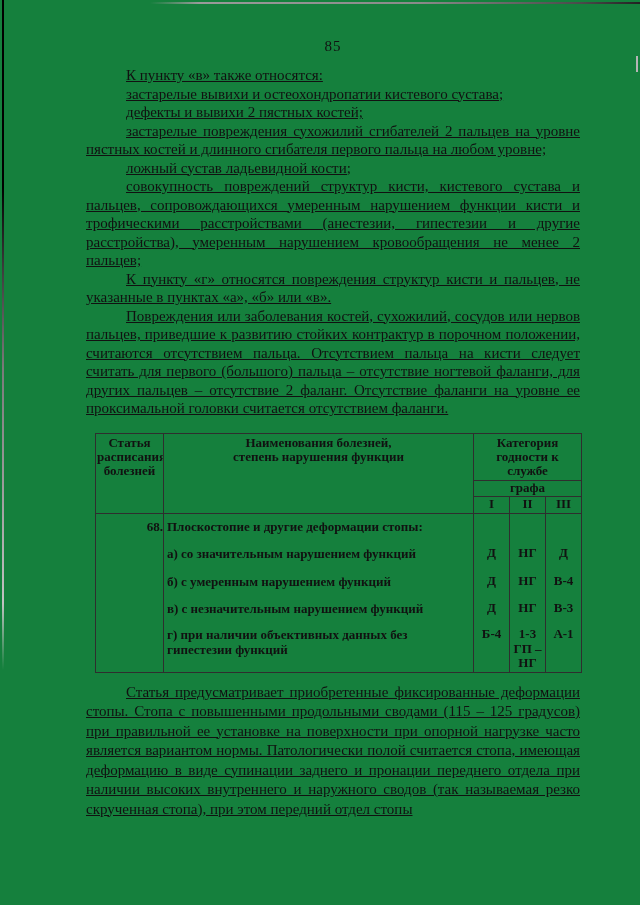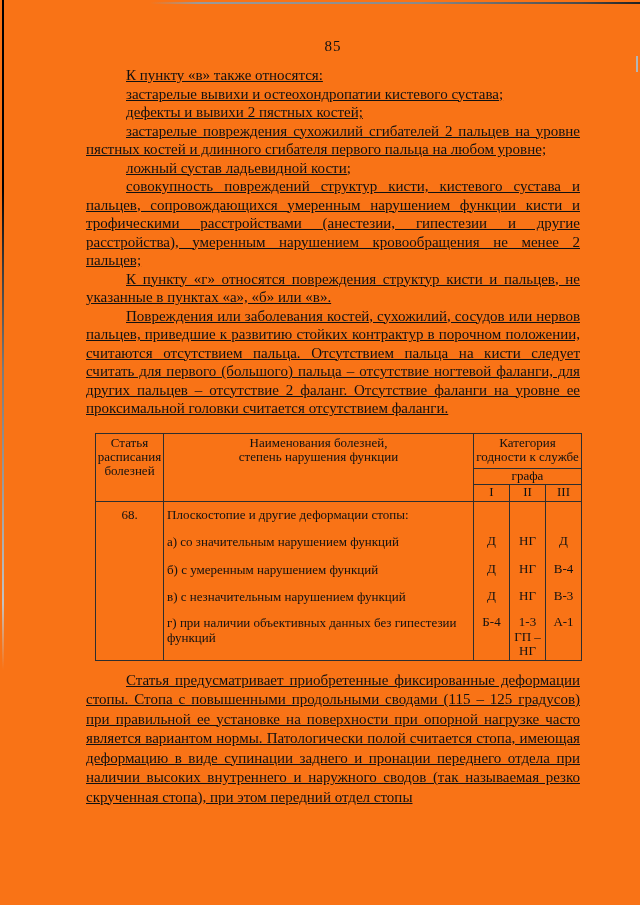--- a/index.html
+++ b/index.html
@@ -4,21 +4,21 @@
 <style>
   html, body {
     margin: 0;
     padding: 0;
     background: #ffffff;
   }
   .page {
     position: relative;
     width: 640px;
     height: 905px;
-    background: #f97316;
+    background: #15803d;
     overflow: hidden;
     font-family: "Liberation Serif", "DejaVu Serif", serif;
     color: #111;
   }
   
   .scan-edge-left {
     position: absolute;
     left: 2px;
     top: 0;
     width: 2px;
@@ -76,21 +76,21 @@
   table.disease-table {
     margin: 15px 0 0 9px;
     width: 486px;
     table-layout: fixed;
     border-collapse: collapse;
     border: 1px solid #2e2e2e;
     font-size: 13px;
   }
   .disease-table th,
   .disease-table td {
-    font-weight: normal;
+    font-weight: bold;
     overflow: hidden;
   }
   .disease-table thead th {
     border: 1px solid #2e2e2e;
     text-align: center;
     vertical-align: top;
     line-height: 14px;
     padding: 2px 1px;
     white-space: pre-line;
   }
@@ -105,21 +105,21 @@
     padding: 0 3px;
     line-height: 15px;
   }
   .disease-table tbody tr.r0 td { padding-top: 5px; }
   .disease-table tbody tr.r0 { height: 33px; }
   .disease-table tbody tr.r1 { height: 28px; }
   .disease-table tbody tr.r2 { height: 27px; }
   .disease-table tbody tr.r3 { height: 26px; }
   .disease-table tbody tr.r4 { height: 45px; }
   .disease-table td.col-art { text-align: center; padding: 0; }
-  .disease-table tbody tr.r0 td.col-art { padding-top: 5px; }
+  .disease-table tbody tr.r0 td.col-art { padding-top: 5px; text-align: right; }
   .disease-table td.col-cat {
     text-align: center;
     white-space: pre-line;
     line-height: 14.5px;
     padding: 0 1px;
   }
   .disease-table tbody tr.r0 td.col-cat { padding-top: 5px; }
 </style>
 </head>
 <body>

